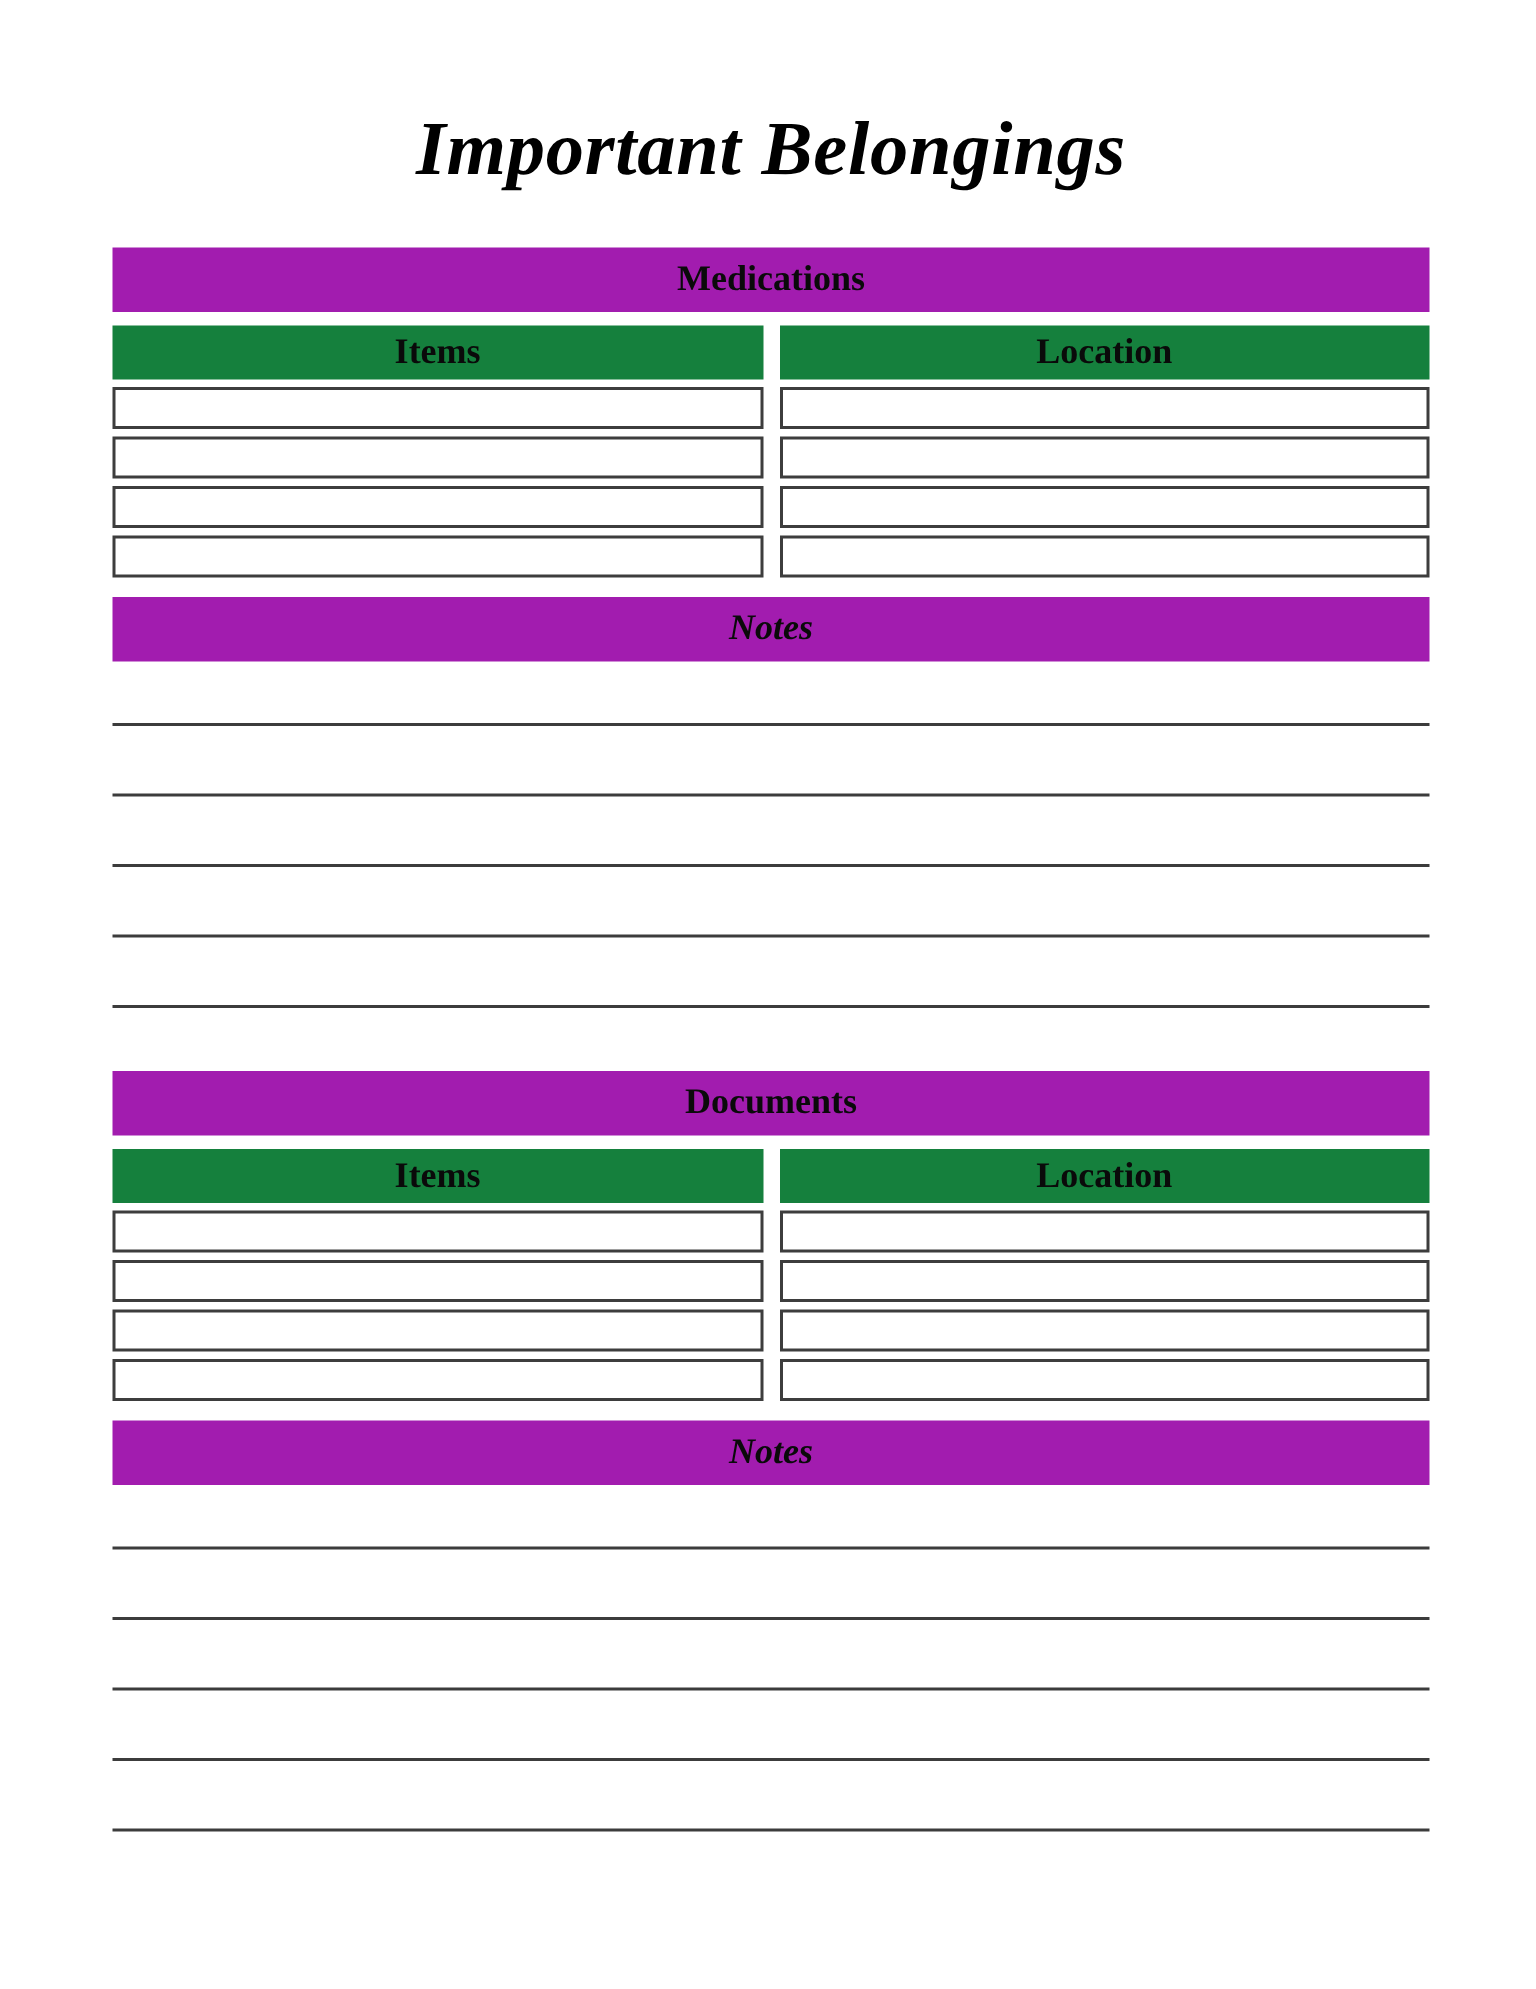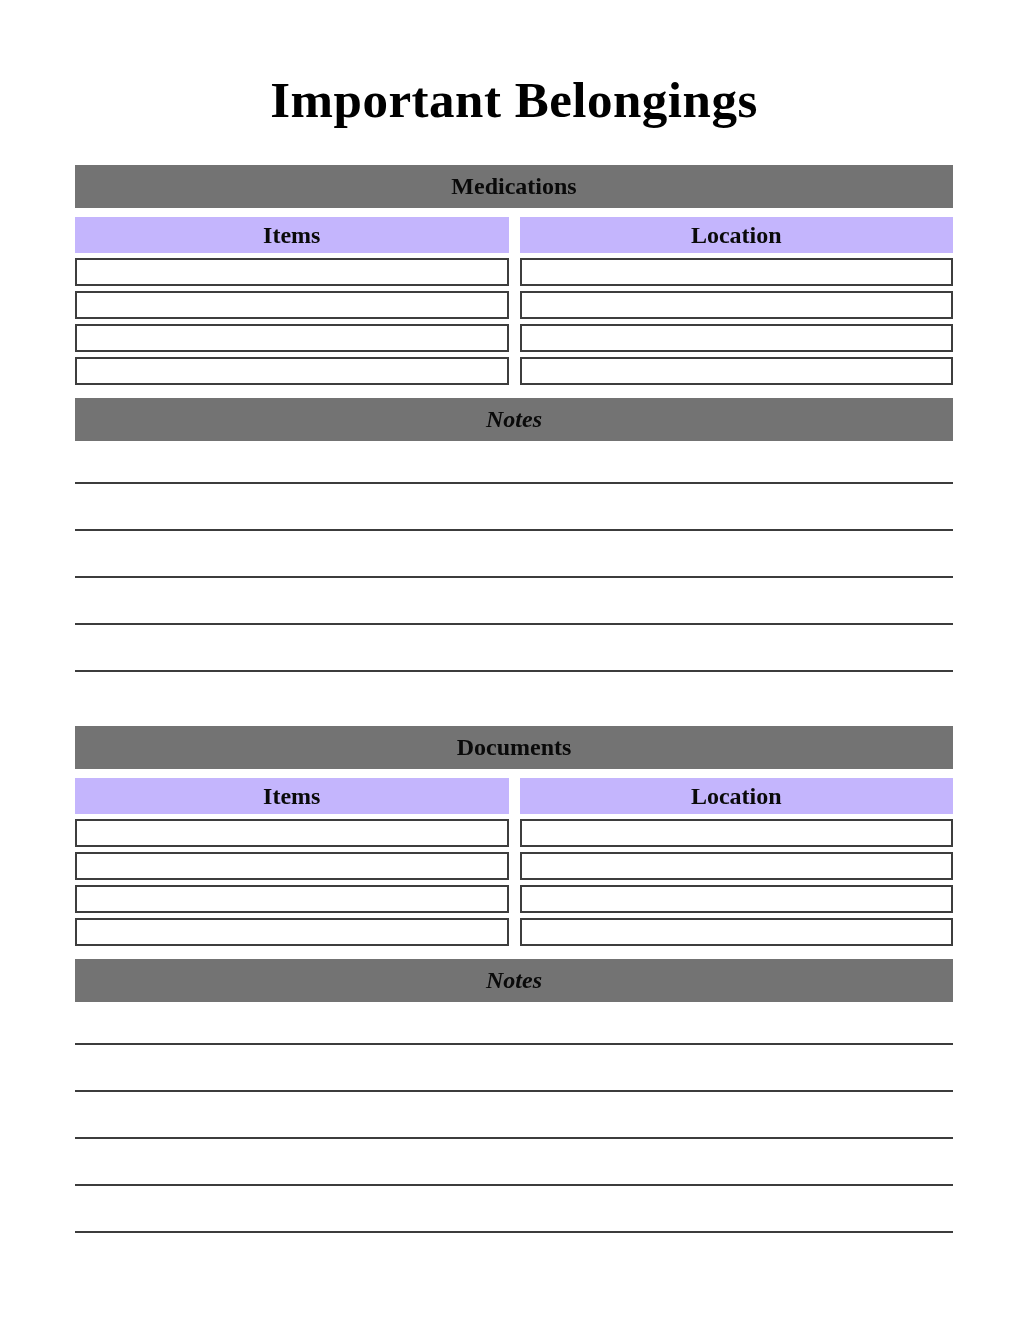--- a/index.html
+++ b/index.html
@@ -17,38 +17,39 @@
     padding: 70px 71px 0 75px;
   }
   .page-title {
     text-align: center;
     font-weight: bold;
     font-size: 51px;
     line-height: 60px;
     letter-spacing: 0.5px;
     margin-bottom: 35px;
     color: #000000;
+    font-style: italic;
   }
   .section-header {
     height: 43px;
-    background: #737373;
+    background: #a21caf;
     text-align: center;
     font-weight: bold;
     font-size: 24px;
     line-height: 43px;
   }
   .columns {
     display: flex;
     gap: 11px;
     margin-top: 9px;
   }
   .column { flex: 1; }
   .column-header {
     height: 36px;
-    background: #c4b5fd;
+    background: #15803d;
     text-align: center;
     font-weight: bold;
     font-size: 24px;
     line-height: 36px;
   }
   .cell-input {
     display: block;
     width: 100%;
     height: 28px;
     margin-top: 5px;
@@ -61,21 +62,21 @@
   }
   .notes-header { margin-top: 13px; font-style: italic; }
   .note-line-first {
     height: 43px;
     border-bottom: 2px solid #3c3c3c;
   }
   .note-line {
     height: 47px;
     border-bottom: 2px solid #3c3c3c;
   }
-  .section + .section { margin-top: 54px; }
+  .section + .section { margin-top: 42px; }
 </style>
 </head>
 <body>
 
 <div class="page">
 
   <h1 class="page-title">Important Belongings</h1>
 
   <div class="section">
     <div class="section-header">Medications</div>

